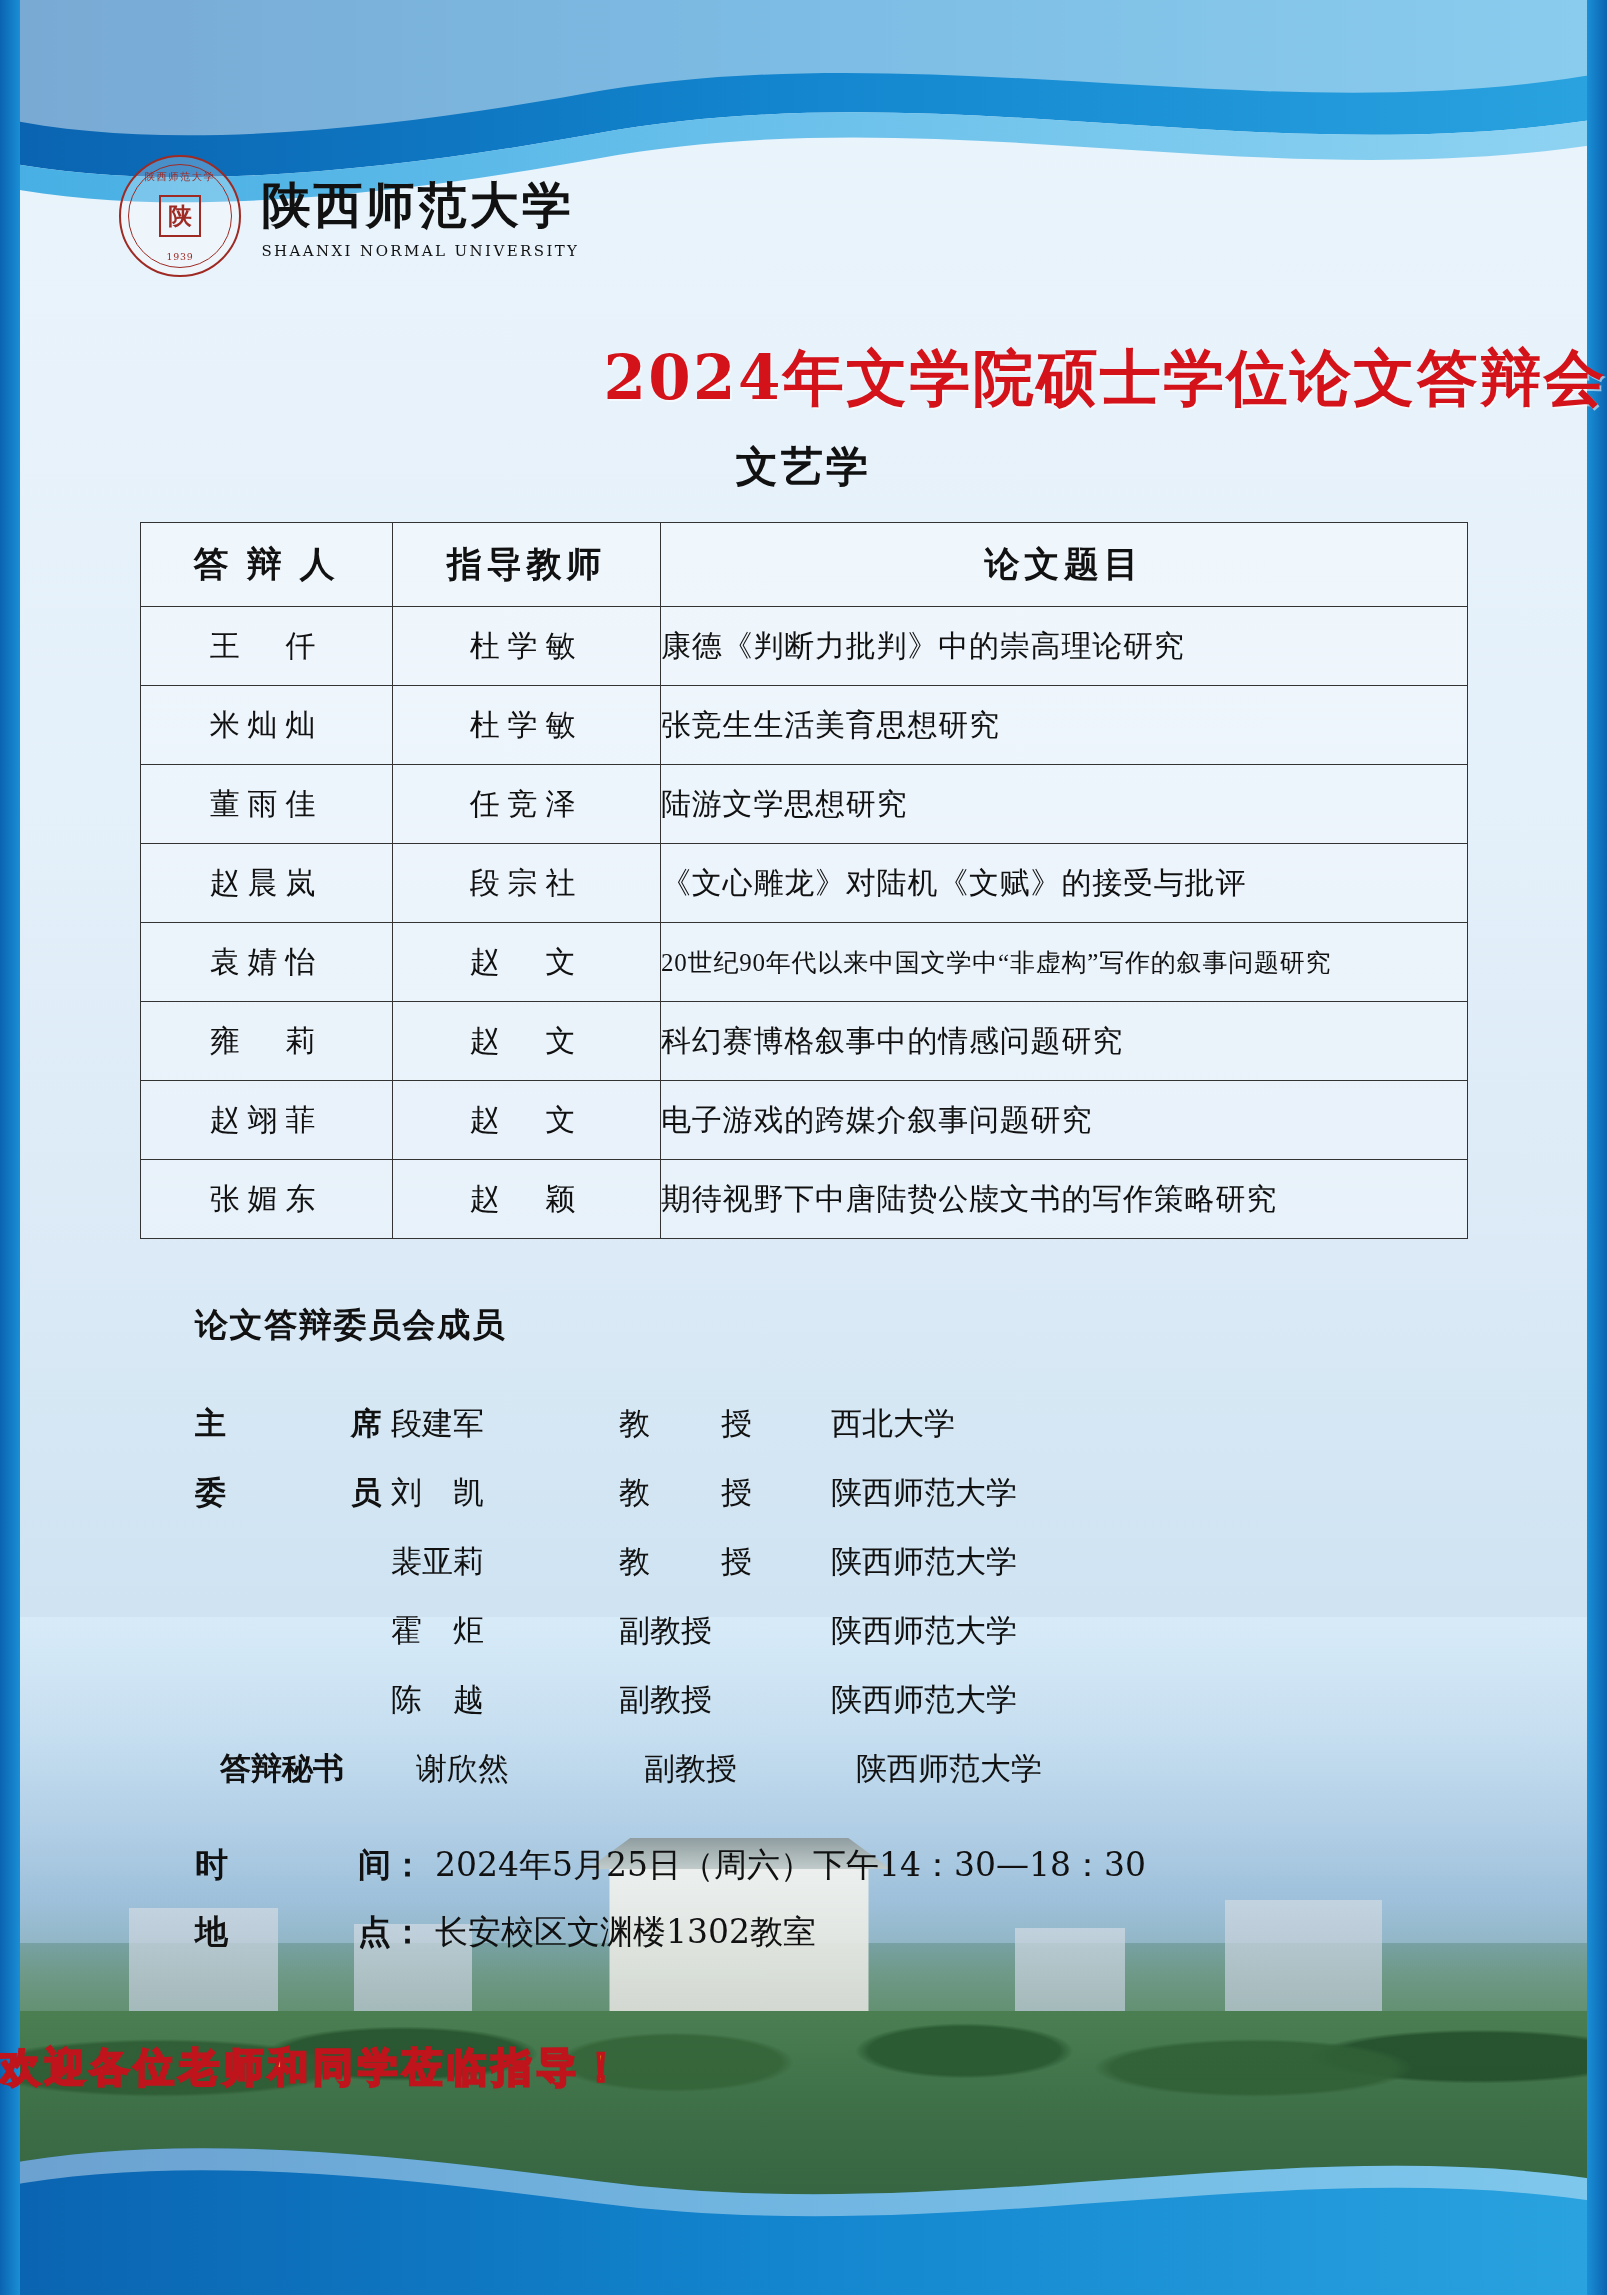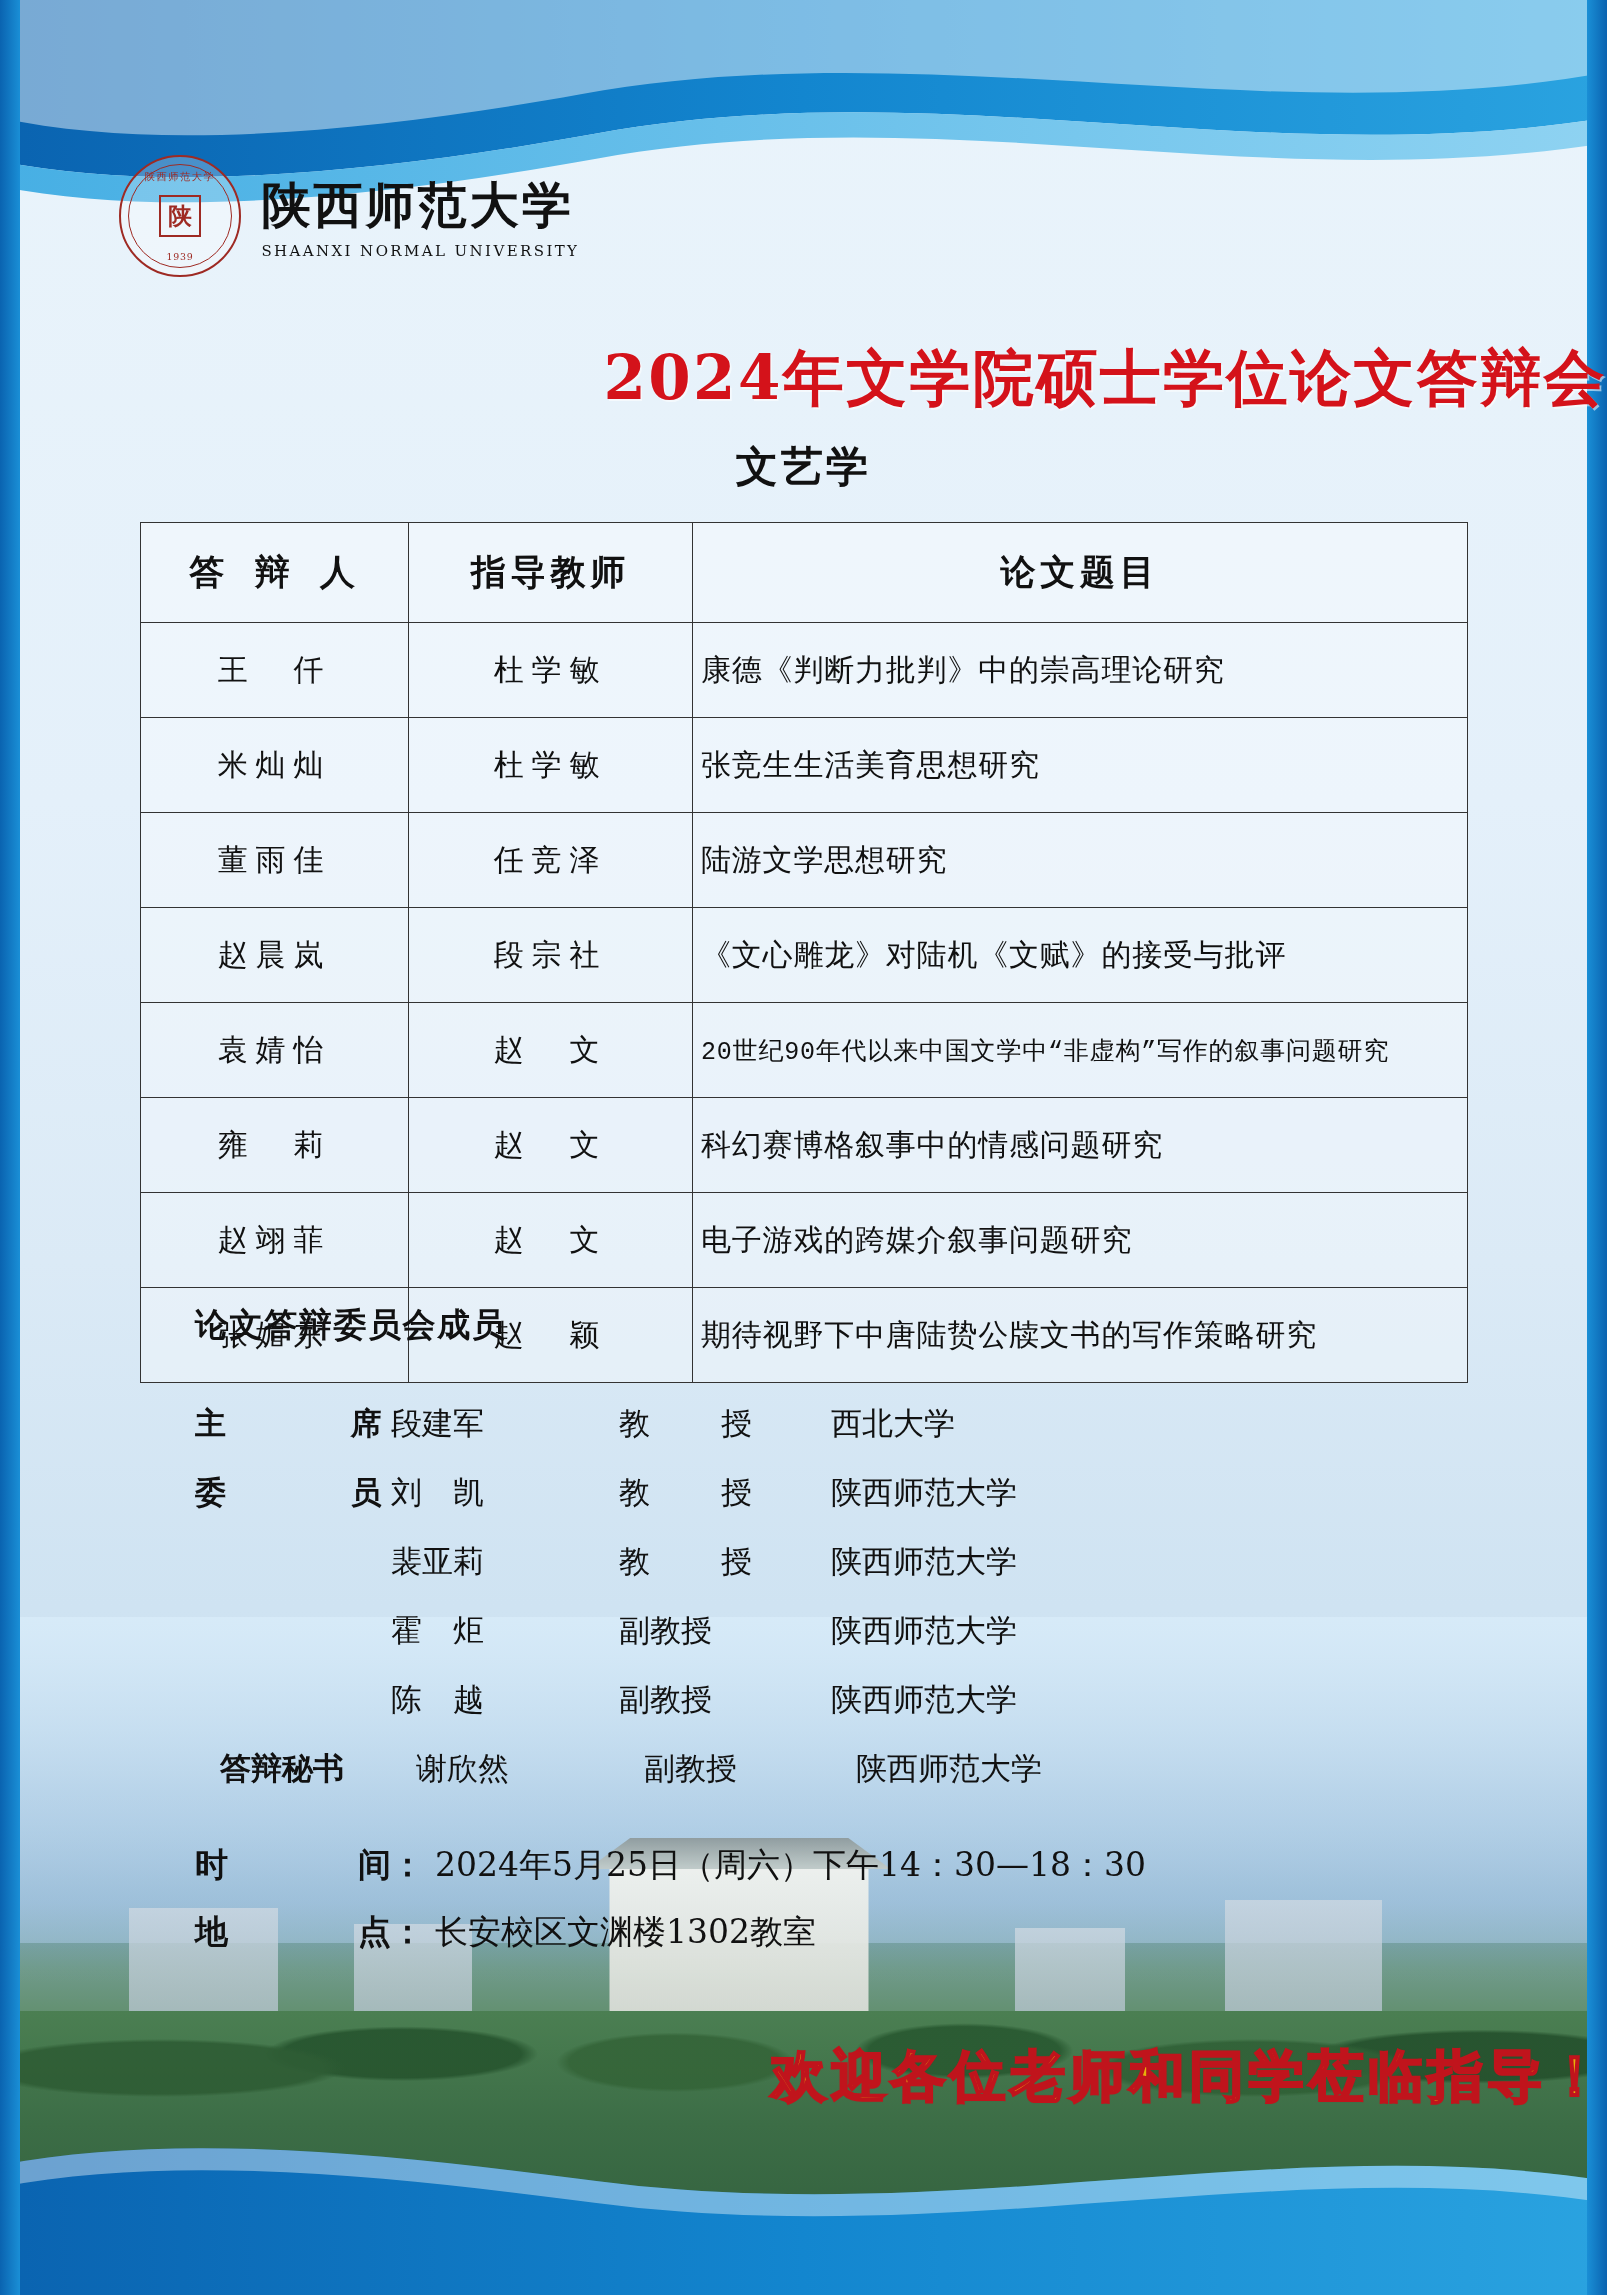--- a/index.html
+++ b/index.html
@@ -118,23 +118,23 @@
     font-size:42px;font-weight:bold;color:#111;letter-spacing:3.1px;
     font-family:"DejaVu Serif","Liberation Serif",serif;
   }
 
   table.defense{
     position:absolute;left:140px;top:522px;width:1328px;
     border-collapse:collapse;background:rgba(255,255,255,0.35);
   }
   table.defense td,table.defense th{
     border:1.6px solid #333;
-    padding:8px;
+    padding:0;
     height:78px;
-    font-family:Liberation Mono, monospace;
+    font-family:Liberation Serif, serif;
     color:#111;
   }
   table.defense th{
     font-size:35px;font-weight:bold;letter-spacing:4.7px;height:83px;
   }
   .col-a{width:251px;text-align:center;font-size:30px;letter-spacing:7.8px;}
   .col-b{width:267px;text-align:center;font-size:30px;letter-spacing:7.8px;}
   .col-c{text-align:left;padding-left:20.4px;font-size:30px;letter-spacing:0.8px;margin-top:39px;}
   .col-c.small{font-size:25px;}
 
@@ -175,27 +175,26 @@
     display:flex;justify-content:space-between;
   }
   .i-colon{font-size:33px;font-weight:bold;color:#111;margin-right:11px;
     font-family:"DejaVu Serif","Liberation Serif",serif;}
   .i-value{
     font-size:33px;color:#111;
     font-family:"DejaVu Serif","Liberation Serif",serif;
   }
 
   .welcome{
-    position:absolute;left:0;right:0;top:2040px;text-align:right;
-    font-size:55px;font-weight:bold;letter-spacing:4.7px;
+    position:absolute;left:0;right:0;top:2040px;text-align:left;
+    font-size:40px;font-weight:bold;letter-spacing:4.7px;
     font-family:"DejaVu Serif","Liberation Serif",serif;
     color:#e8b10a;
     -webkit-text-stroke:2.4px #c0141c;
     text-shadow:0 0 1.6px #c0141c;
-    margin-left:39px;
   }
 </style>
 </head>
 <body>
 
 <div class="poster">
 
   <div class="photo">
     <div class="bld far l1"></div>
     <div class="bld far l2"></div>

